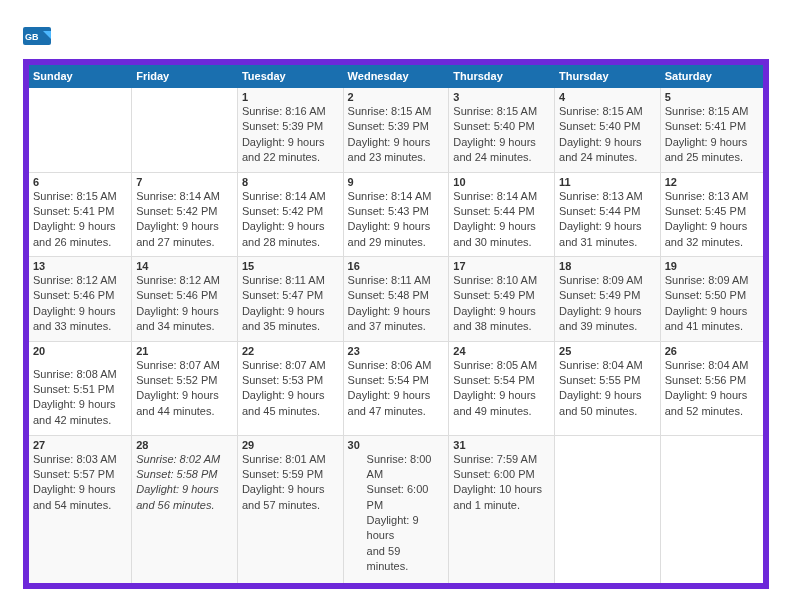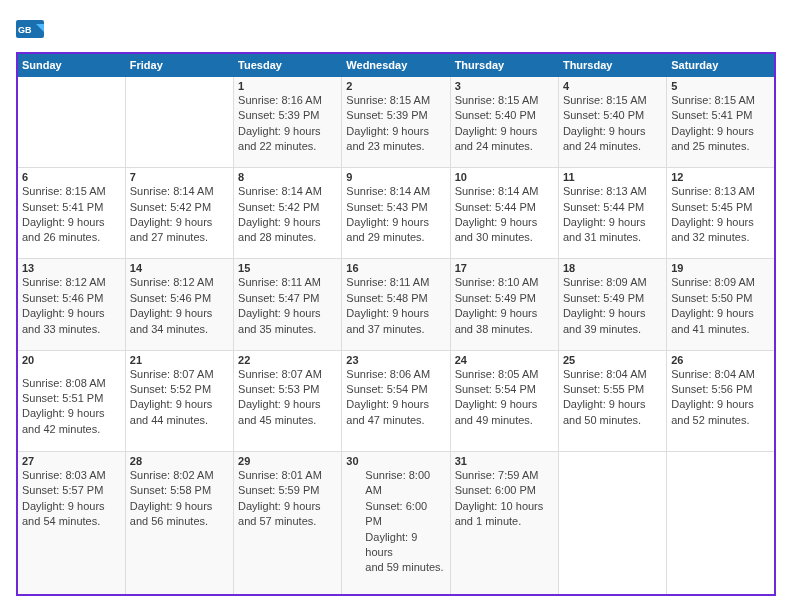--- a/index.html
+++ b/index.html
@@ -6,21 +6,21 @@
     body {
       font-family: Arial, sans-serif;
       background: #fff;
       width: 792px;
       height: 612px;
       overflow: hidden;
     }
     .page {
       width: 792px;
       height: 612px;
-      padding: 16px;
+      padding: 23px;
       display: flex;
       flex-direction: column;
     }
     .header {
       display: flex;
       justify-content: space-between;
       align-items: flex-start;
       margin-bottom: 8px;
     }
     .logo {
@@ -50,21 +50,21 @@
       font-weight: bold;
       color: #333;
       line-height: 1.1;
     }
     .location-title {
       font-size: 16px;
       color: #555;
     }
     .calendar {
       flex: 1;
-      border: 2px solid #6d28d9;
+      border: 6px solid #6d28d9;
       border-collapse: collapse;
       width: 100%;
     }
     table {
       width: 100%;
       border-collapse: collapse;
       table-layout: fixed;
     }
     thead tr th {
       background-color: #1a6faf;
@@ -333,21 +333,21 @@
         <tr>
           <td>
             <span class="day-num">27</span>
             <div class="day-info" style="white-space: pre-line;">Sunrise: 8:03 AM
 Sunset: 5:57 PM
 Daylight: 9 hours
 and 54 minutes.</div>
           </td>
           <td>
             <span class="day-num">28</span>
-            <div class="day-info" style="white-space: pre-line;">Sunrise: 8:02 AM
+            <div class="day-info" style="white-space: pre-line; font-style: italic;">Sunrise: 8:02 AM
 Sunset: 5:58 PM
 Daylight: 9 hours
 and 56 minutes.</div>
           </td>
           <td>
             <span class="day-num">29</span>
             <div class="day-info" style="white-space: pre-line;">Sunrise: 8:01 AM
 Sunset: 5:59 PM
 Daylight: 9 hours
 and 57 minutes.</div>

